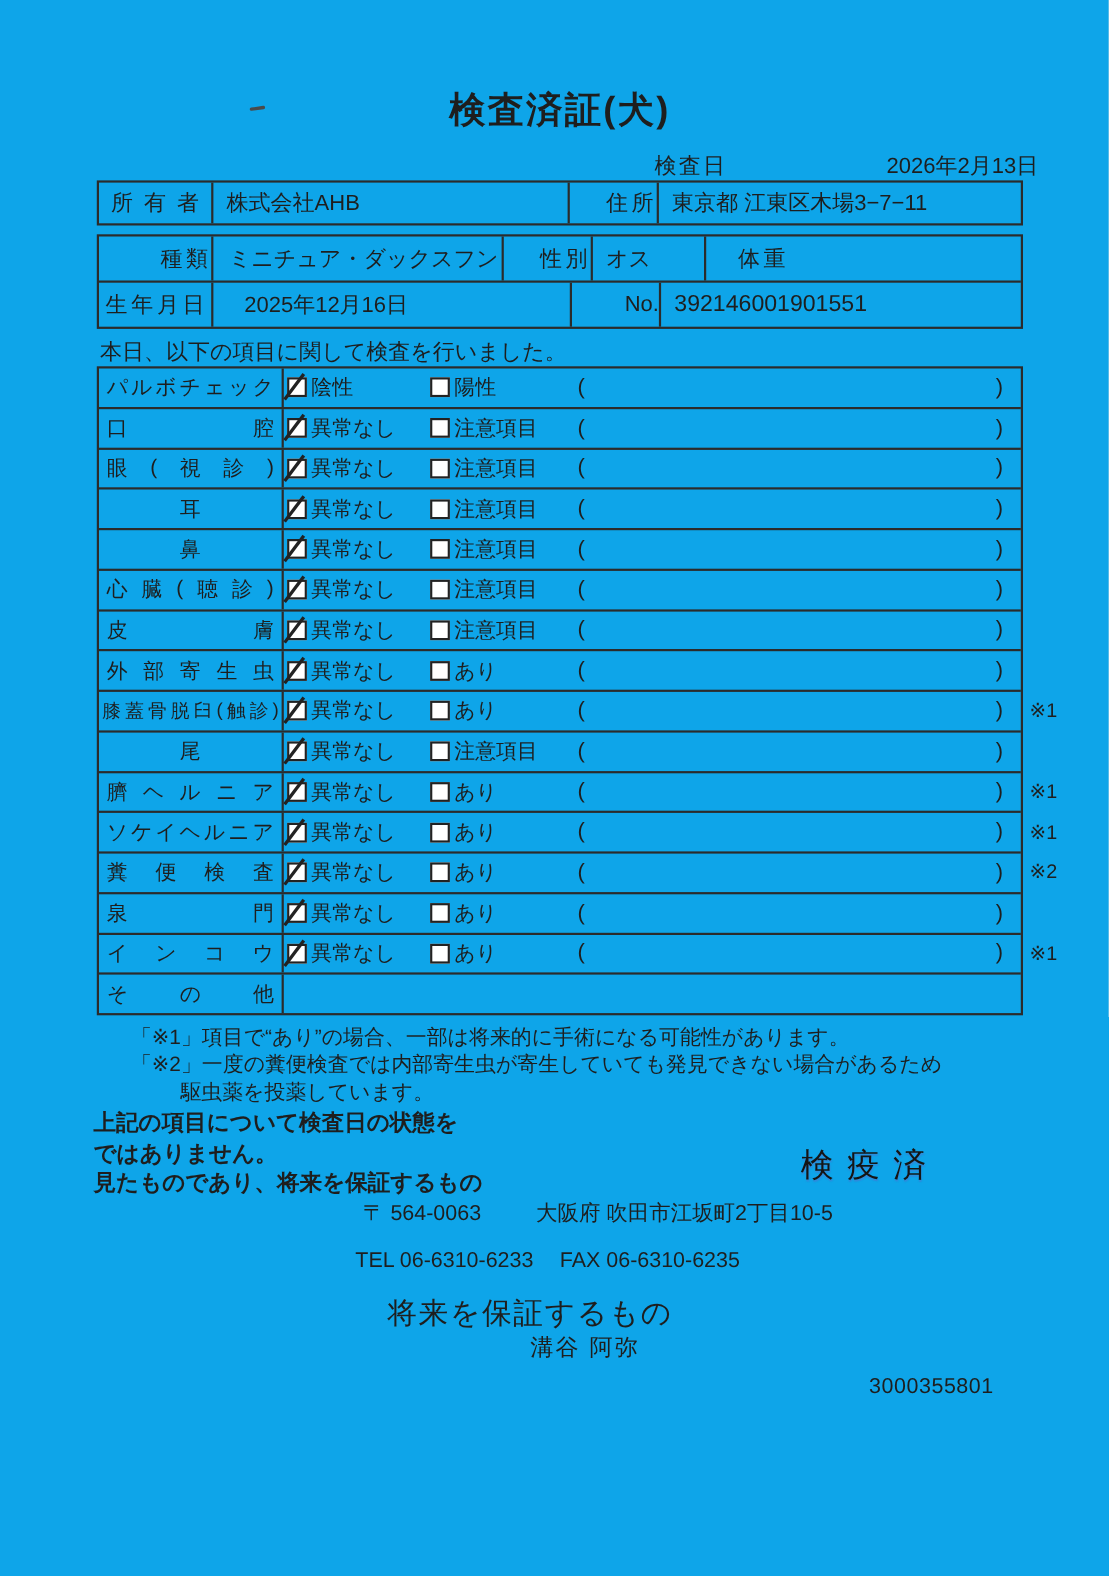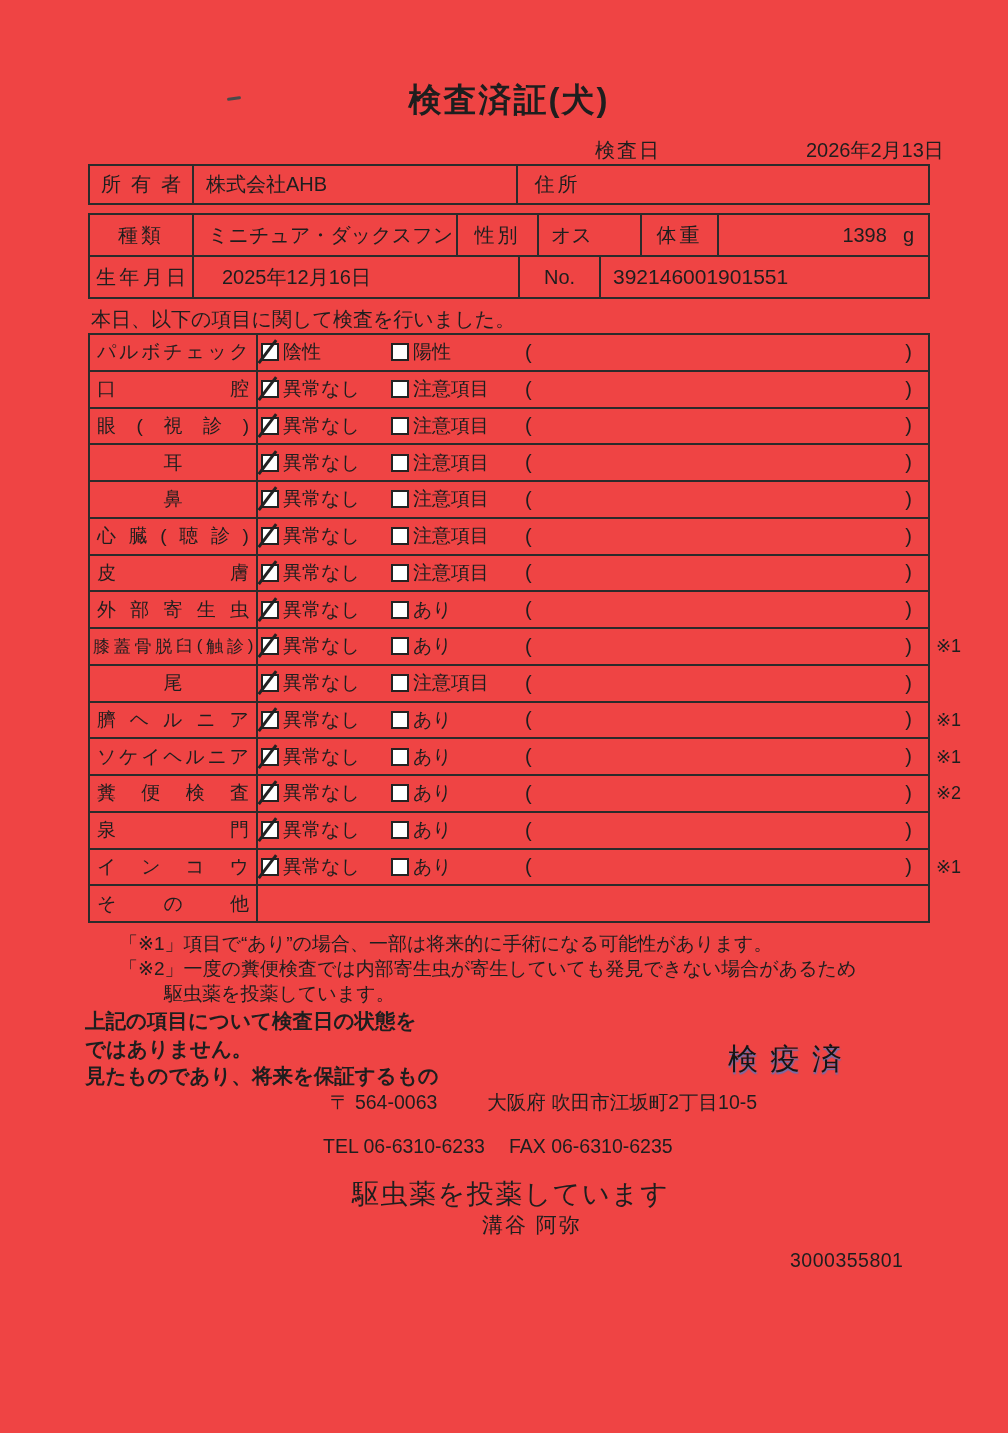--- a/index.html
+++ b/index.html
@@ -1,18 +1,18 @@
 <!DOCTYPE html>
 <html lang="ja"><head>
 <meta charset="utf-8">
 <style>
   html,body{margin:0;padding:0;background:#e8e8e8;}
   .page{
     position:relative;width:1008px;height:1433px;margin:0 auto;
-    background:#ef4444;color:#1e1e1e;
+    background:#0ea5e9;color:#1e1e1e;
     font-family:"Liberation Sans","DejaVu Sans",sans-serif;
     overflow:hidden;
   }
   
   .abs{position:absolute;}
   
   .doc-title{
     left:88px;top:78px;width:842px;text-align:center;
     font-size:33px;font-weight:600;letter-spacing:2px;
   }
@@ -29,21 +29,21 @@
     display:flex;flex-direction:column;box-sizing:border-box;
   }
   .hrow{display:flex;flex:1;}
   .hrow + .hrow{border-top:2px solid #2b2b2b;}
   .hcell{
     display:flex;align-items:center;box-sizing:border-box;
     font-size:20px;overflow:hidden;white-space:nowrap;
   }
   .hcell + .hcell{border-left:2px solid #2b2b2b;}
   .hcell.lab{justify-content:space-between;}
-  .hcell.cen{justify-content:center;letter-spacing:3px;}
+  .hcell.cen{justify-content:flex-end;letter-spacing:3px;}
   .hcell.val{padding-left:12px;}
   .hcell.num{font-size:21px;}
   .wcell{justify-content:flex-end;gap:16px;padding-right:14px;}
   .jchars{display:flex;justify-content:space-between;flex:1;}
   
   .intro{left:91px;top:306px;font-size:20px;}
   
   .itable{
     left:88px;top:333px;width:842px;height:590px;
     border:2px solid #2b2b2b;box-sizing:border-box;
@@ -118,43 +118,42 @@
             <span>有</span>
             <span>者</span>
           </span>
       </div>
       <div class="hcell val" style="width:324px;">
         <span>株式会社AHB</span>
       </div>
       <div class="hcell cen" style="width:81px;">
         <span>住所</span>
       </div>
+      <div class="hcell val" style="flex:1;">
+        <span>東京都 江東区木場3−7−11</span>
+      </div>
     </div>
   </div>
 
   <div class="abs hdr-table" style="top:213px;height:86px;">
     <div class="hrow">
       <div class="hcell cen" style="width:102px;">
         <span>種類</span>
       </div>
       <div class="hcell val" style="width:264px;padding-left:14px;">
         <span>ミニチュア・ダックスフンド</span>
       </div>
       <div class="hcell cen" style="width:81px;">
         <span>性別</span>
       </div>
       <div class="hcell val" style="width:103px;">
         <span>オス</span>
       </div>
       <div class="hcell cen" style="width:77px;">
         <span>体重</span>
-      </div>
-      <div class="hcell wcell" style="flex:1;">
-        <span class="num">1398</span>
-        <span>g</span>
       </div>
     </div>
     <div class="hrow">
       <div class="hcell lab" style="width:102px;padding:0 6px;">
         <span class="jchars">
             <span>生</span>
             <span>年</span>
             <span>月</span>
             <span>日</span>
           </span>
@@ -550,17 +549,17 @@
   <div class="abs stamp">検疫済</div>
 
   <div class="abs postal-line">
     <span>〒 564-0063</span>
     <span>大阪府 吹田市江坂町2丁目10-5</span>
   </div>
   <div class="abs tel-line">
     <span>TEL 06-6310-6233</span>
     <span>FAX 06-6310-6235</span>
   </div>
-  <div class="abs clinic-name">駆虫薬を投薬しています</div>
+  <div class="abs clinic-name">将来を保証するもの</div>
   <div class="abs examiner-name">溝谷 阿弥</div>
   <div class="abs serial-number">3000355801</div>
 
 </div>
 
 </body></html>

